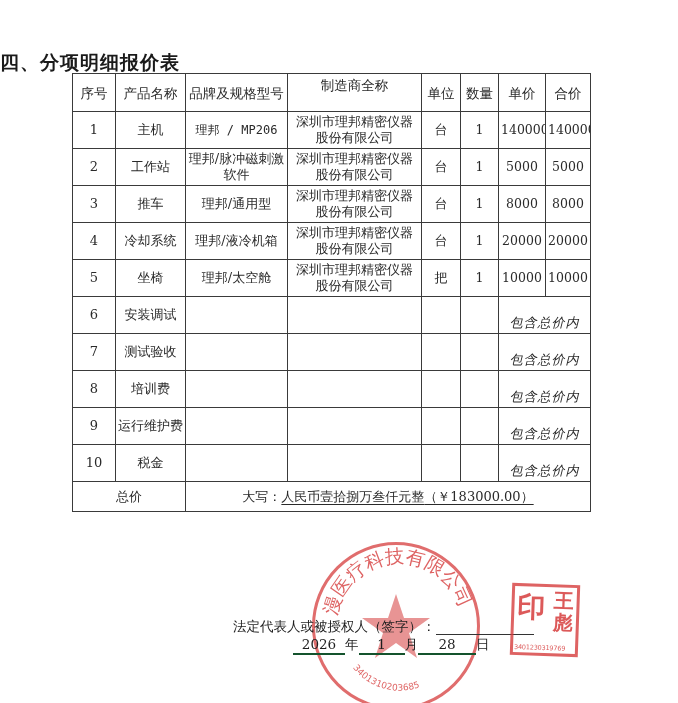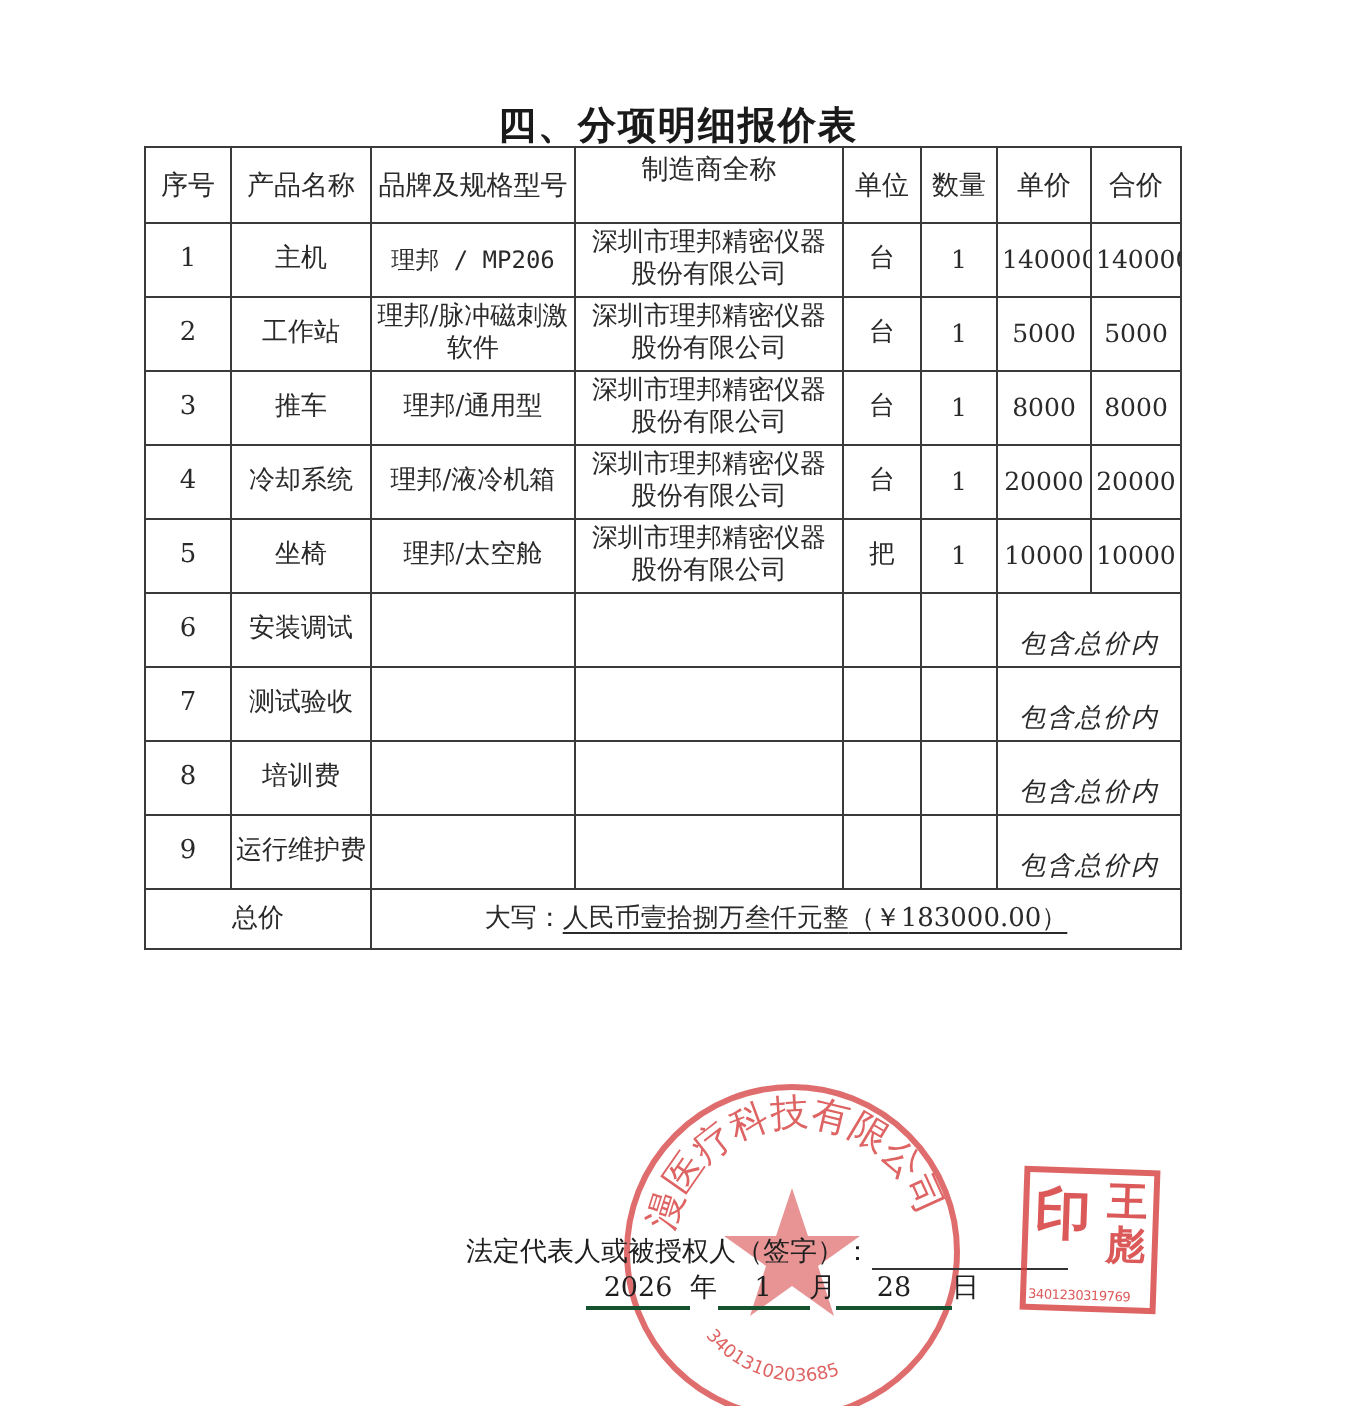--- a/index.html
+++ b/index.html
@@ -1,21 +1,21 @@
 <!DOCTYPE html>
 <html><head>
 <meta charset="utf-8">
 <style>
   html, body { margin: 0; padding: 0; }
   body {
     width: 678px; height: 703px; background: #ffffff; position: relative; overflow: hidden;
     font-family: "DejaVu Serif", "Liberation Serif", serif; color: #2a2a2a;
   }
   .title {
-    position: absolute; left: 0; width: 678px; top: 50px; text-align: center;
+    position: absolute; left: 0; width: 678px; top: 50px; text-align: left;
     font-family: "DejaVu Sans", "Liberation Sans", sans-serif;
     font-size: 19px; font-weight: bold; letter-spacing: 1px; color: #1a1a1a;
   }
   table.quote {
     position: absolute; left: 72px; top: 73px; border-collapse: collapse;
     table-layout: fixed; width: 518px; font-size: 13px;
   }
   table.quote td, table.quote th {
     border: 1px solid #3a3a3a; padding: 0 2px; text-align: center; vertical-align: middle;
     font-weight: normal; line-height: 16px; overflow: hidden;
@@ -180,20 +180,29 @@
     </tr>
     <tr class="svc">
       <td class="seq">9</td>
       <td>运行维护费</td>
       <td></td>
         <td></td>
       <td></td>
         <td></td>
       <td colspan="2" class="note">包含总价内</td>
     </tr>
+    <tr class="svc">
+      <td class="seq">10</td>
+      <td>税金</td>
+      <td></td>
+        <td></td>
+      <td></td>
+        <td></td>
+      <td colspan="2" class="note">包含总价内</td>
+    </tr>
 
     <tr class="total">
       <td colspan="2">总价</td>
       <td colspan="6" class="left total-text"><span>大写：</span><span class="underline">人民币壹拾捌万叁仟元整</span><span class="underline">（￥183000.00）</span></td>
     </tr>
   </tbody>
 </table>
 
 <div class="stamp-round">
   <svg width="168" height="168" viewBox="0 0 168 168">

